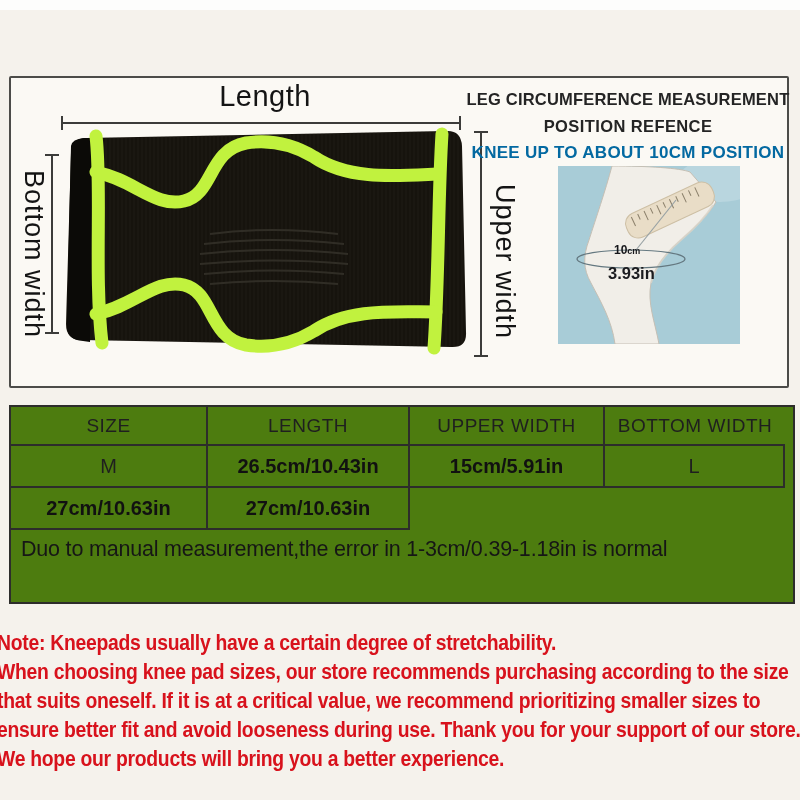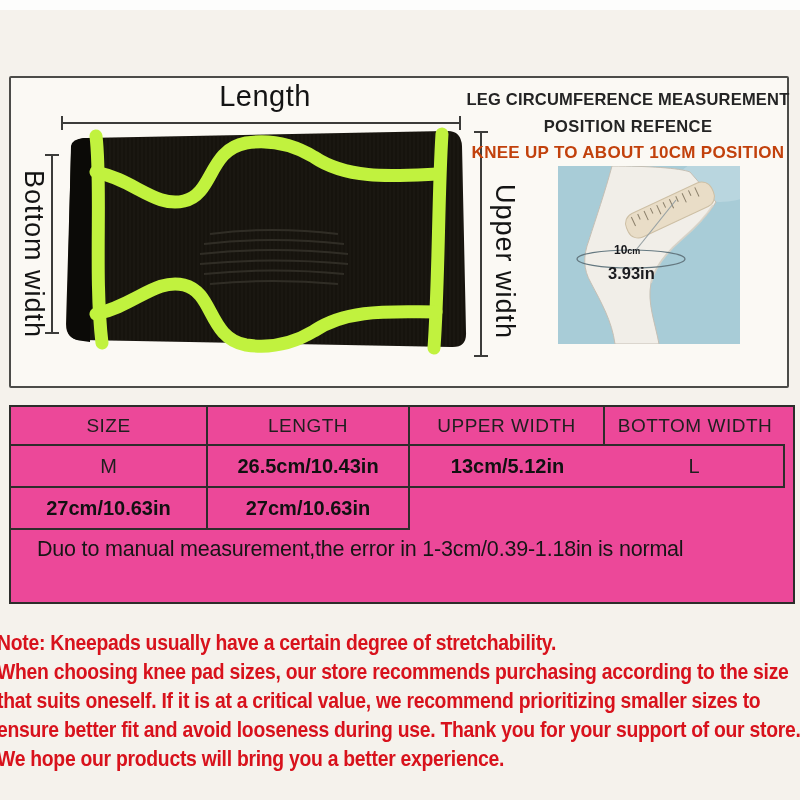--- a/index.html
+++ b/index.html
@@ -19,32 +19,32 @@
     letter-spacing:1px;text-align:center;}
   #bw-label{left:2px;top:74px;height:204px;width:36px;}
   #uw-line{left:462px;top:52px;}
   #uw-label{left:473px;top:82px;height:204px;width:36px;}
   .ref-title{left:452px;width:330px;text-align:center;font-weight:bold;color:#242424;}
   #ref-t1{top:12px;font-size:16.5px;letter-spacing:.2px;}
   #ref-t2{top:39px;font-size:16.5px;letter-spacing:.4px;}
   #ref-t3{top:65px;font-size:17px;letter-spacing:.3px;color:#c2492c;}
   #leg-svg{left:547px;top:88px;}
   
-  #size-table{left:9px;top:405px;width:782px;border:2px solid #2d2d2b;background:#ec4899;
+  #size-table{left:9px;top:405px;width:782px;border:2px solid #2d2d2b;background:#4d7c0f;
     display:grid;grid-template-columns:197px 202px 195px 180px;
     grid-template-rows:39px 42px 42px 38px 34px;}
   .cell{border-right:2px solid #2d2d2b;border-bottom:2px solid #2d2d2b;
     display:flex;align-items:center;justify-content:center;}
   .cell.lastcol{border-right:none;}
   .th{font-size:19px;letter-spacing:.5px;color:#1f1f1f;}
   .sz{font-size:20px;color:#1f1f1f;}
   .val{font-weight:bold;font-size:20px;color:#111;text-align:right;}
   .foot{grid-column:1 / -1;border-bottom:none;border-right:none;
     display:flex;align-items:center;justify-content:flex-start;
-    padding-left:26px;font-size:21.5px;color:#161616;letter-spacing:-.2px;}
+    padding-left:10px;font-size:21.5px;color:#161616;letter-spacing:-.2px;}
   
   #note{left:-3px;top:629px;width:880px;}
   .note-line{white-space:nowrap;font-weight:bold;font-size:21.5px;line-height:29px;
     letter-spacing:-.3px;transform:scaleX(.9);transform-origin:left center;}
 </style>
 </head>
 <body>
 
 <div id="stage">
 
@@ -101,21 +101,21 @@
       <g stroke="#3c3c3a" stroke-width="2">
         <line x1="8" y1="2" x2="8" y2="226"></line>
         <line x1="1" y1="2" x2="15" y2="2"></line>
         <line x1="1" y1="226" x2="15" y2="226"></line>
       </g>
     </svg>
     <div class="abs" id="uw-label">Upper width</div>
 
     <div class="abs ref-title" id="ref-t2">POSITION REFENCE</div>
     <div class="abs ref-title" id="ref-t1">LEG CIRCUMFERENCE MEASUREMENT</div>
-    <div class="abs ref-title" id="ref-t3" style="color: #c2410c;">KNEE UP TO ABOUT 10CM POSITION</div>
+    <div class="abs ref-title" id="ref-t3" style="color: #0369a1;">KNEE UP TO ABOUT 10CM POSITION</div>
 
     <svg class="abs" id="leg-svg" width="182" height="178" viewBox="0 0 182 178">
       <rect x="0" y="0" width="182" height="178" fill="#a8ccd7"></rect>
       <ellipse cx="162" cy="14" rx="42" ry="22" fill="#c6dfe6" opacity="0.55"></ellipse>
       <path d="M 54,0 C 47,26 38,52 31,74 C 25,90 25,103 33,117 C 43,136 54,155 57,178
                L 101,178 C 97,156 89,137 93,117 C 97,99 110,85 124,73
                C 140,59 152,46 158,36 L 132,6 C 122,2 90,0 54,0 Z" fill="#f1eee8" stroke="#c5bfb4" stroke-width="1"></path>
       <path d="M 93,117 C 97,99 110,85 124,73 C 138,61 149,49 155,39" fill="none" stroke="#d9d4c9" stroke-width="2" opacity="0.8"></path>
       <g transform="translate(112,44) rotate(-25)">
         <rect x="-47" y="-13" width="94" height="26" rx="11" fill="#e9ddc7" stroke="#cdbfa4" stroke-width="1"></rect>
@@ -141,21 +141,21 @@
   </div>
 
   <div class="abs" id="size-table">
     <div class="cell th">SIZE</div>
     <div class="cell th">LENGTH</div>
     <div class="cell th">UPPER WIDTH</div>
     <div class="cell th lastcol">BOTTOM WIDTH</div>
 
     <div class="cell sz">M</div>
     <div class="cell val">26.5cm/10.43in</div>
-    <div class="cell val lastcol">13cm/5.12in</div>
+    <div class="cell val">15cm/5.91in</div>
 
     <div class="cell sz">L</div>
     <div class="cell val">27cm/10.63in</div>
 
     <div class="cell val">27cm/10.63in</div>
 
     <div class="cell foot">Duo to manual measurement,the error in 1-3cm/0.39-1.18in is normal</div>
   </div>
 
   <div class="abs" id="note" style="color: rgb(216, 18, 28);">

